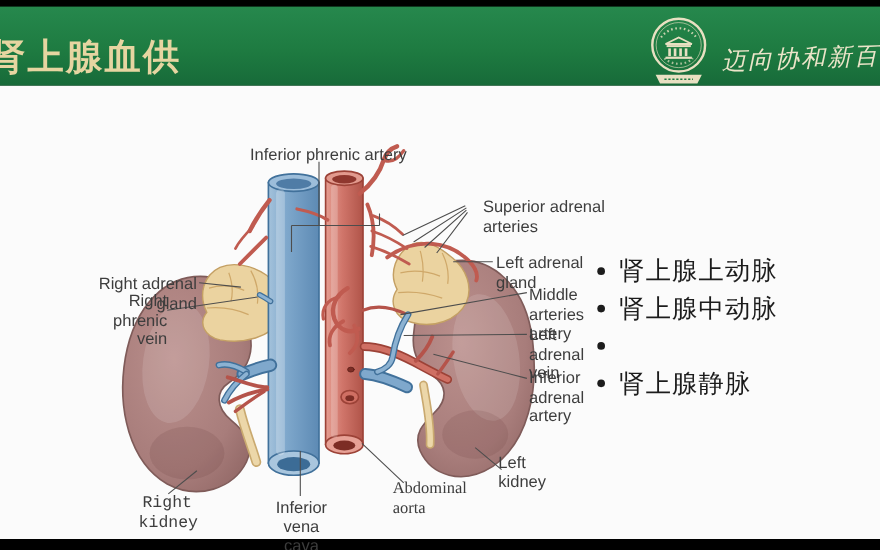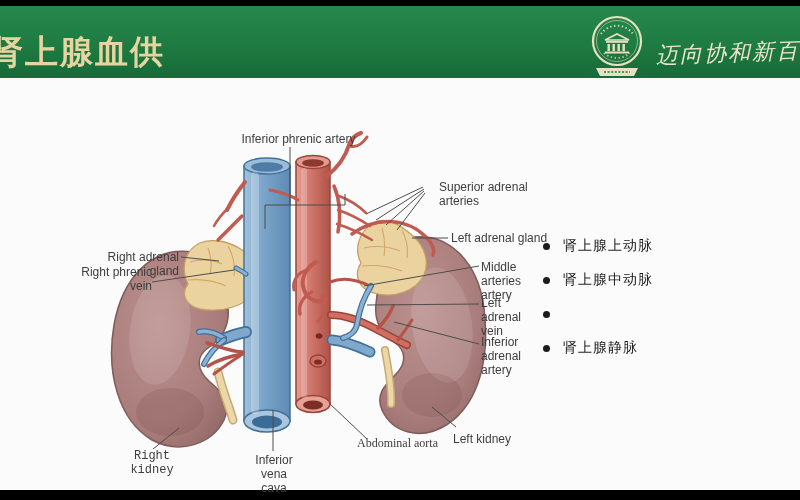--- a/index.html
+++ b/index.html
@@ -18,28 +18,28 @@
   .title{position:absolute;left:-10px;top:24px;font-size:33px;font-weight:bold;
          color:var(--title-cream);letter-spacing:2px;white-space:nowrap;}
   .slogan{position:absolute;left:656px;top:32px;font-size:22px;font-style:italic;
           color:var(--slogan-cream);letter-spacing:2px;white-space:nowrap;
           transform:rotate(-2deg);}
   .logo{position:absolute;left:588px;top:8px;width:58px;height:66px;}
   
   .canvas{position:absolute;left:0;top:78px;width:800px;height:412px;background:var(--slide-bg);}
   .diagram-svg{position:absolute;left:0;top:0;width:800px;height:500px;pointer-events:none;}
   
-  .dlabel{position:absolute;font-size:12px;line-height:1.18;color:var(--label-gray);}
+  .dlabel{position:absolute;font-size:15px;line-height:1.18;color:var(--label-gray);}
   .tc{text-align:center;} .tr{text-align:right;}
   
   .bullets{position:absolute;left:540px;top:229px;}
   .bullet{display:flex;align-items:center;height:34px;}
   .dot{width:7px;height:7px;border-radius:50%;background:var(--bullet-black);
        margin:0 13px 0 3px;flex:none;}
-  .btext{font-size:14px;color:var(--bullet-black);letter-spacing:1px;white-space:nowrap;}
+  .btext{font-size:23px;color:var(--bullet-black);letter-spacing:1px;white-space:nowrap;}
 </style>
 </head>
 <body>
 
 <div class="stage">
 
   <div class="header">
     <div class="title">肾上腺血供</div>
     <div class="slogan">迈向协和新百年</div>
     <svg class="logo" viewBox="0 0 58 66">
@@ -201,21 +201,21 @@
   <div class="dlabel" style="left:427px;top:180px;width:125px;margin-left:12px;">Superior adrenal arteries</div>
   <div class="dlabel" style="left:451px;top:231px;width:100px;">Left adrenal gland</div>
   <div class="dlabel tr" style="left:82px;top:250px;width:97px;">Right adrenal gland</div>
   <div class="dlabel tr" style="left:80px;top:265px;width:72px;">Right phrenic vein</div>
   <div class="dlabel" style="left:481px;top:260px;width:46px;">Middle arteries artery</div>
   <div class="dlabel" style="left:481px;top:296px;width:46px;">Left adrenal vein</div>
   <div class="dlabel" style="left:481px;top:335px;width:46px;">Inferior adrenal artery</div>
   <div class="dlabel" style="left:357px;top:436px;width:100px;font-family:Liberation Serif, serif;">Abdominal aorta</div>
   <div class="dlabel tc" style="left:249px;top:453px;width:50px;">Inferior vena cava</div>
   <div class="dlabel tc" style="left:126px;top:449px;width:52px;font-family:Liberation Mono, monospace;">Right kidney</div>
-  <div class="dlabel" style="left:453px;top:432px;width:70px;">Left kidney</div>
+  <div class="dlabel" style="left:453px;top:412px;width:70px;">Left kidney</div>
 
   <div class="bullets">
     <div class="bullet">
       <span class="dot"></span>
       <span class="btext">肾上腺上动脉</span>
     </div>
     <div class="bullet">
       <span class="dot"></span>
       <span class="btext">肾上腺中动脉</span>
     </div>

